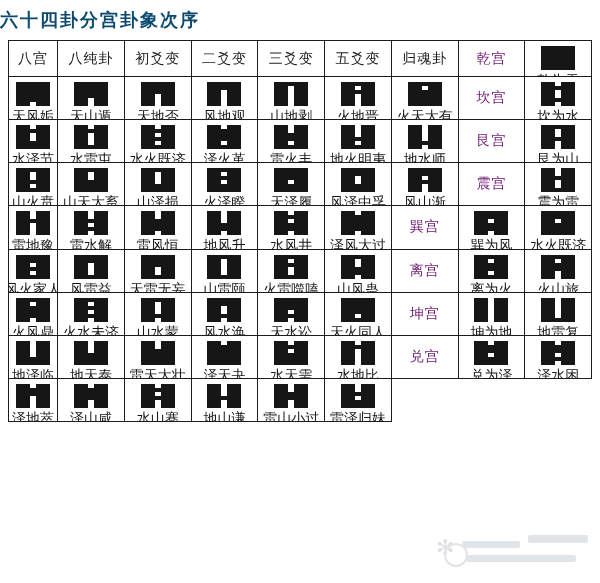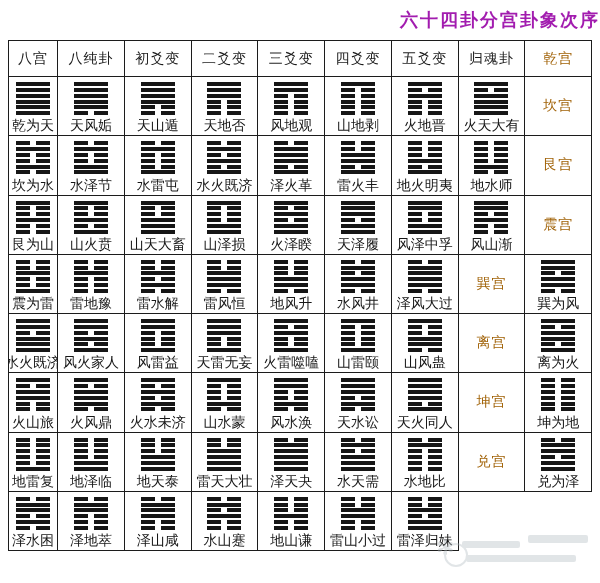--- a/index.html
+++ b/index.html
@@ -13,32 +13,32 @@
     position: relative;
     overflow: hidden;
     font-family: "Liberation Serif", "DejaVu Serif", serif;
     color: #141414;
   }
   .page-title {
     position: absolute;
     top: 8px;
     left: 0;
     width: 100%;
-    text-align: right;
+    text-align: left;
     font-size: 18px;
     font-weight: bold;
     letter-spacing: 2px;
-    color: #a21caf;
+    color: #0c4a6e;
   }
   .gua-table {
     position: absolute;
     left: 8px;
     top: 40px;
     width: 584px;
-    height: 511px;
+    height: 382px;
     display: grid;
     grid-template-columns: 49px repeat(8, 1fr);
     grid-template-rows: 36px repeat(8, 1fr);
     border-top: 1px solid #1c1c1c;
     border-left: 1px solid #1c1c1c;
     box-sizing: border-box;
     background: #fff;
   }
   .cell {
     border-right: 1px solid #1c1c1c;
@@ -51,21 +51,21 @@
     overflow: hidden;
   }
   .header-cell {
     font-size: 14px;
     letter-spacing: 1px;
     color: #1a1a1a;
   }
   .palace-cell {
     font-size: 14px;
     letter-spacing: 1px;
-    color: #a16207;
+    color: #701a75;
   }
   .hex-cell {
     justify-content: flex-start;
     padding-top: 5px;
   }
   .hexagram {
     width: 34px;
     height: 34px;
     display: flex;
     flex-direction: column;
@@ -127,21 +127,20 @@
 <body>
 
 <div class="page-title">六十四卦分宫卦象次序</div>
 
 <div class="gua-table">
     <div class="cell header-cell">八宫</div>
     <div class="cell header-cell">八纯卦</div>
     <div class="cell header-cell">初爻变</div>
     <div class="cell header-cell">二爻变</div>
     <div class="cell header-cell">三爻变</div>
-    <div class="cell header-cell">四爻变</div>
     <div class="cell header-cell">五爻变</div>
     <div class="cell header-cell">归魂卦</div>
     <div class="cell palace-cell">乾宫</div>
     <div class="cell hex-cell">
       <div class="hexagram">
         <div class="hx-line yang">
           <div class="seg"></div>
         </div>
         <div class="hx-line yang">
           <div class="seg"></div>
@@ -1075,63 +1074,63 @@
     </div>
     <div class="cell hex-cell">
       <div class="hexagram">
         <div class="hx-line yang">
           <div class="seg"></div>
         </div>
         <div class="hx-line yin">
           <div class="seg"></div>
           <div class="seg"></div>
         </div>
+        <div class="hx-line yin">
+          <div class="seg"></div>
+          <div class="seg"></div>
+        </div>
+        <div class="hx-line yin">
+          <div class="seg"></div>
+          <div class="seg"></div>
+        </div>
+        <div class="hx-line yin">
+          <div class="seg"></div>
+          <div class="seg"></div>
+        </div>
+        <div class="hx-line yang">
+          <div class="seg"></div>
+        </div>
+      </div>
+      <div class="hex-name">山雷颐</div>
+    </div>
+    <div class="cell hex-cell">
+      <div class="hexagram">
+        <div class="hx-line yang">
+          <div class="seg"></div>
+        </div>
+        <div class="hx-line yin">
+          <div class="seg"></div>
+          <div class="seg"></div>
+        </div>
         <div class="hx-line yang">
           <div class="seg"></div>
         </div>
         <div class="hx-line yin">
           <div class="seg"></div>
           <div class="seg"></div>
         </div>
         <div class="hx-line yin">
           <div class="seg"></div>
           <div class="seg"></div>
         </div>
         <div class="hx-line yang">
           <div class="seg"></div>
         </div>
       </div>
       <div class="hex-name">火雷噬嗑</div>
-    </div>
-    <div class="cell hex-cell">
-      <div class="hexagram">
-        <div class="hx-line yang">
-          <div class="seg"></div>
-        </div>
-        <div class="hx-line yin">
-          <div class="seg"></div>
-          <div class="seg"></div>
-        </div>
-        <div class="hx-line yin">
-          <div class="seg"></div>
-          <div class="seg"></div>
-        </div>
-        <div class="hx-line yin">
-          <div class="seg"></div>
-          <div class="seg"></div>
-        </div>
-        <div class="hx-line yin">
-          <div class="seg"></div>
-          <div class="seg"></div>
-        </div>
-        <div class="hx-line yang">
-          <div class="seg"></div>
-        </div>
-      </div>
-      <div class="hex-name">山雷颐</div>
     </div>
     <div class="cell hex-cell">
       <div class="hexagram">
         <div class="hx-line yang">
           <div class="seg"></div>
         </div>
         <div class="hx-line yin">
           <div class="seg"></div>
           <div class="seg"></div>
         </div>

